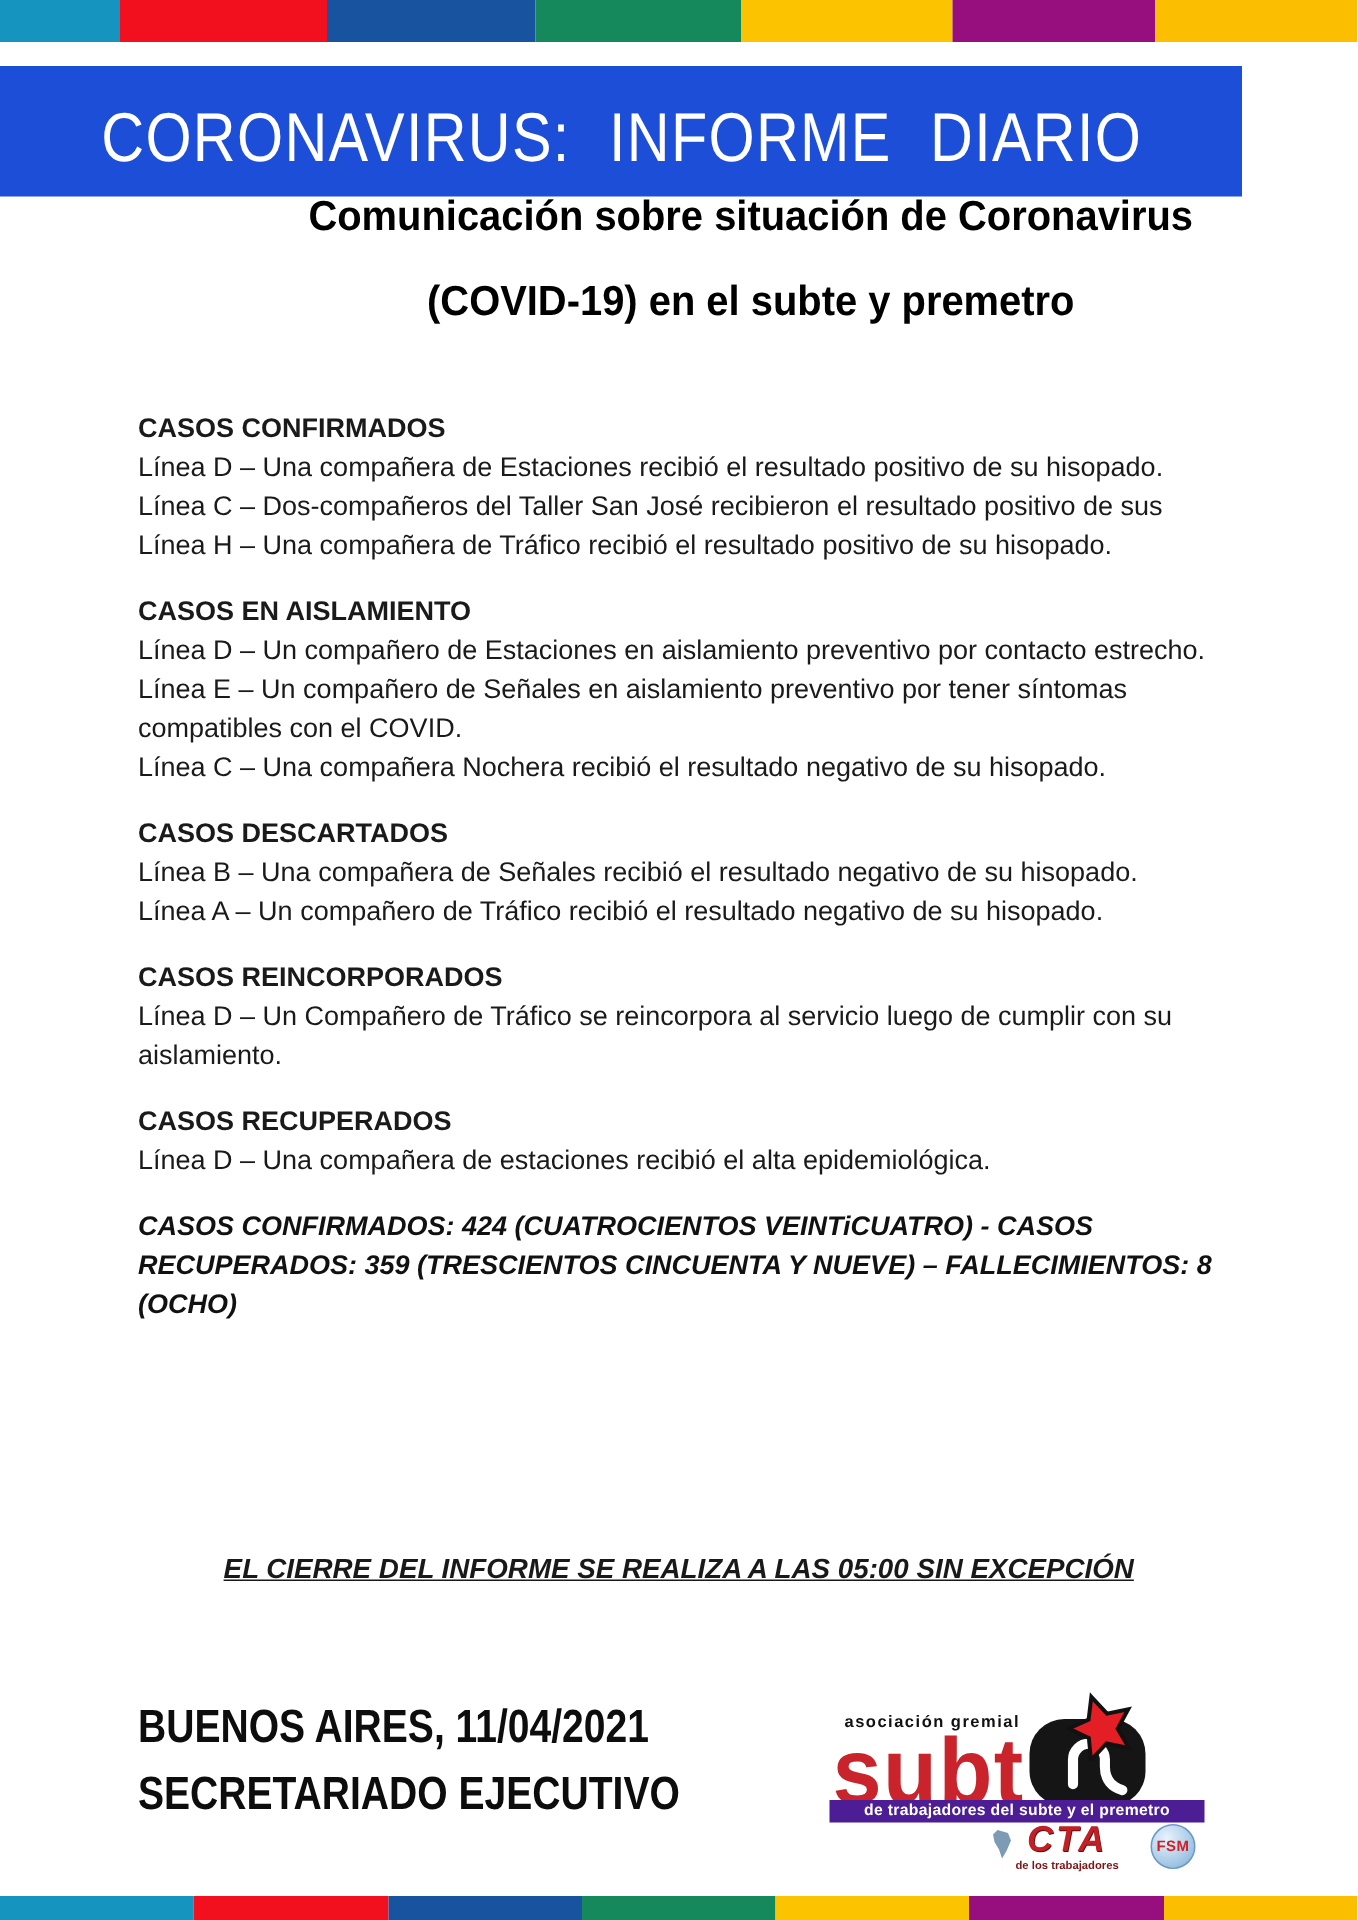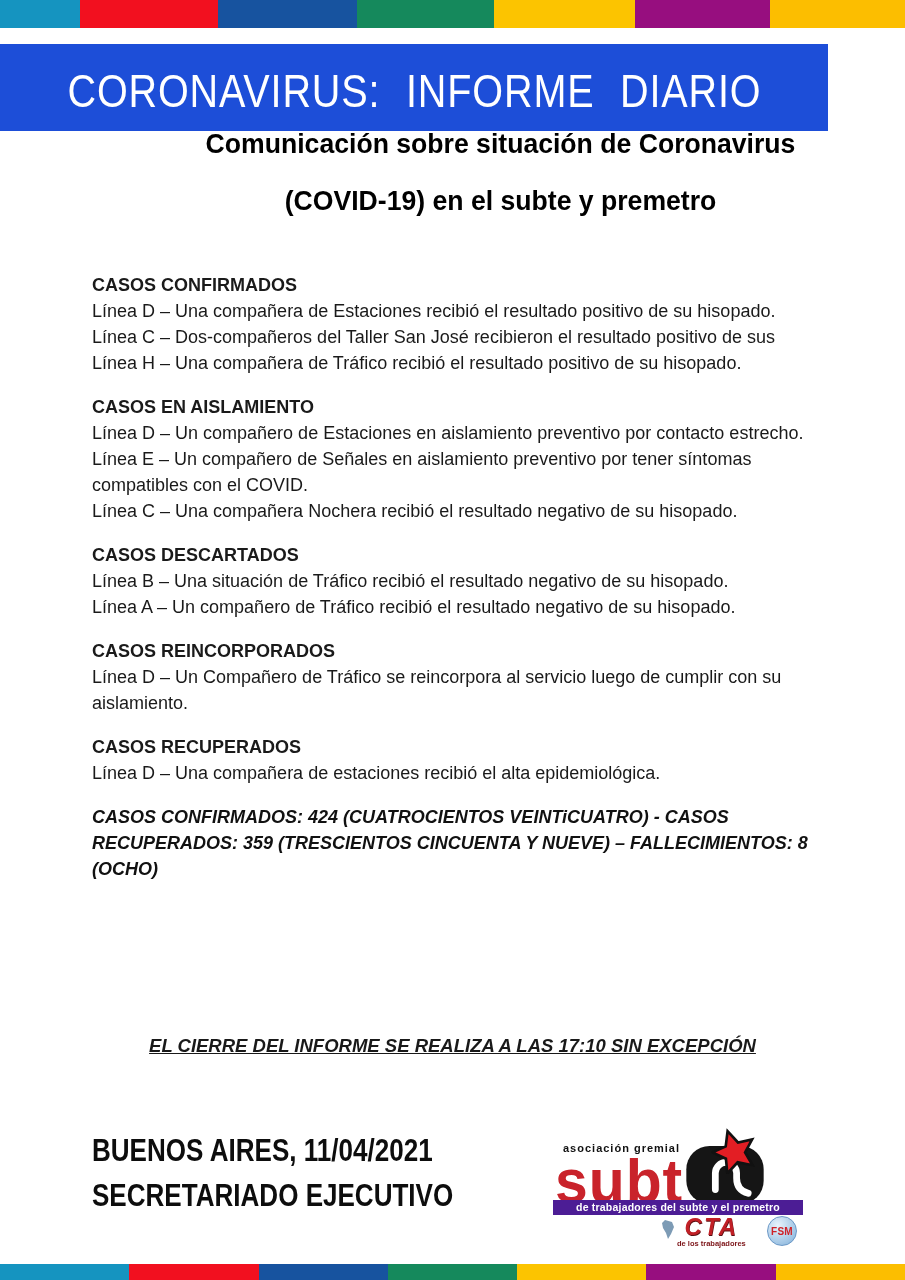--- a/index.html
+++ b/index.html
@@ -103,21 +103,21 @@
     <section class="sec">
       <div class="sec-title">CASOS EN AISLAMIENTO</div>
       <div class="line">Línea D – Un compañero de Estaciones en aislamiento preventivo por contacto estrecho.</div>
       <div class="line">Línea E – Un compañero de Señales en aislamiento preventivo por tener síntomas</div>
       <div class="line">compatibles con el COVID.</div>
       <div class="line">Línea C – Una compañera Nochera recibió el resultado negativo de su hisopado.</div>
     </section>
 
     <section class="sec">
       <div class="sec-title">CASOS DESCARTADOS</div>
-      <div class="line">Línea B – Una situación de Tráfico recibió el resultado negativo de su hisopado.</div>
+      <div class="line">Línea B – Una compañera de Señales recibió el resultado negativo de su hisopado.</div>
       <div class="line">Línea A – Un compañero de Tráfico recibió el resultado negativo de su hisopado.</div>
     </section>
 
     <section class="sec">
       <div class="sec-title">CASOS REINCORPORADOS</div>
       <div class="line">Línea D – Un Compañero de Tráfico se reincorpora al servicio luego de cumplir con su</div>
       <div class="line">aislamiento.</div>
     </section>
 
     <section class="sec">
@@ -127,21 +127,21 @@
 
     <div class="summary">
       <div class="line">CASOS CONFIRMADOS: 424 (CUATROCIENTOS VEINTiCUATRO) - CASOS</div>
       <div class="line">RECUPERADOS: 359 (TRESCIENTOS CINCUENTA Y NUEVE) – FALLECIMIENTOS: 8</div>
       <div class="line">(OCHO)</div>
     </div>
 
   </div>
 
   <div class="closing">
-    <span class="closing-text">EL CIERRE DEL INFORME SE REALIZA A LAS 17:10 SIN EXCEPCIÓN</span>
+    <span class="closing-text">EL CIERRE DEL INFORME SE REALIZA A LAS 05:00 SIN EXCEPCIÓN</span>
   </div>
 
   <div class="footer">
     <div>BUENOS AIRES, 11/04/2021</div>
     <div>SECRETARIADO EJECUTIVO</div>
   </div>
 
   <div class="logo">
     <div class="logo-top">asociación gremial</div>
 

